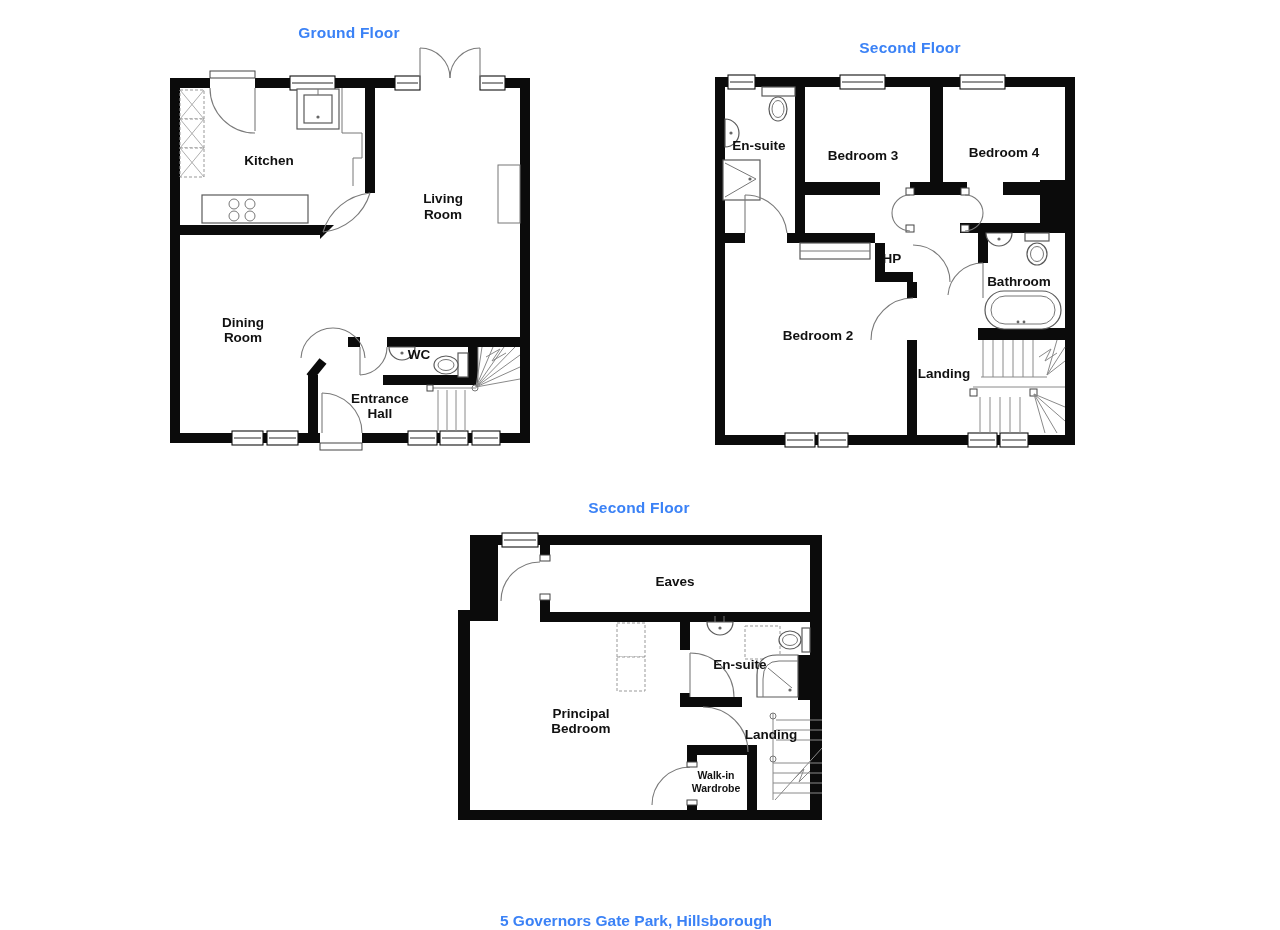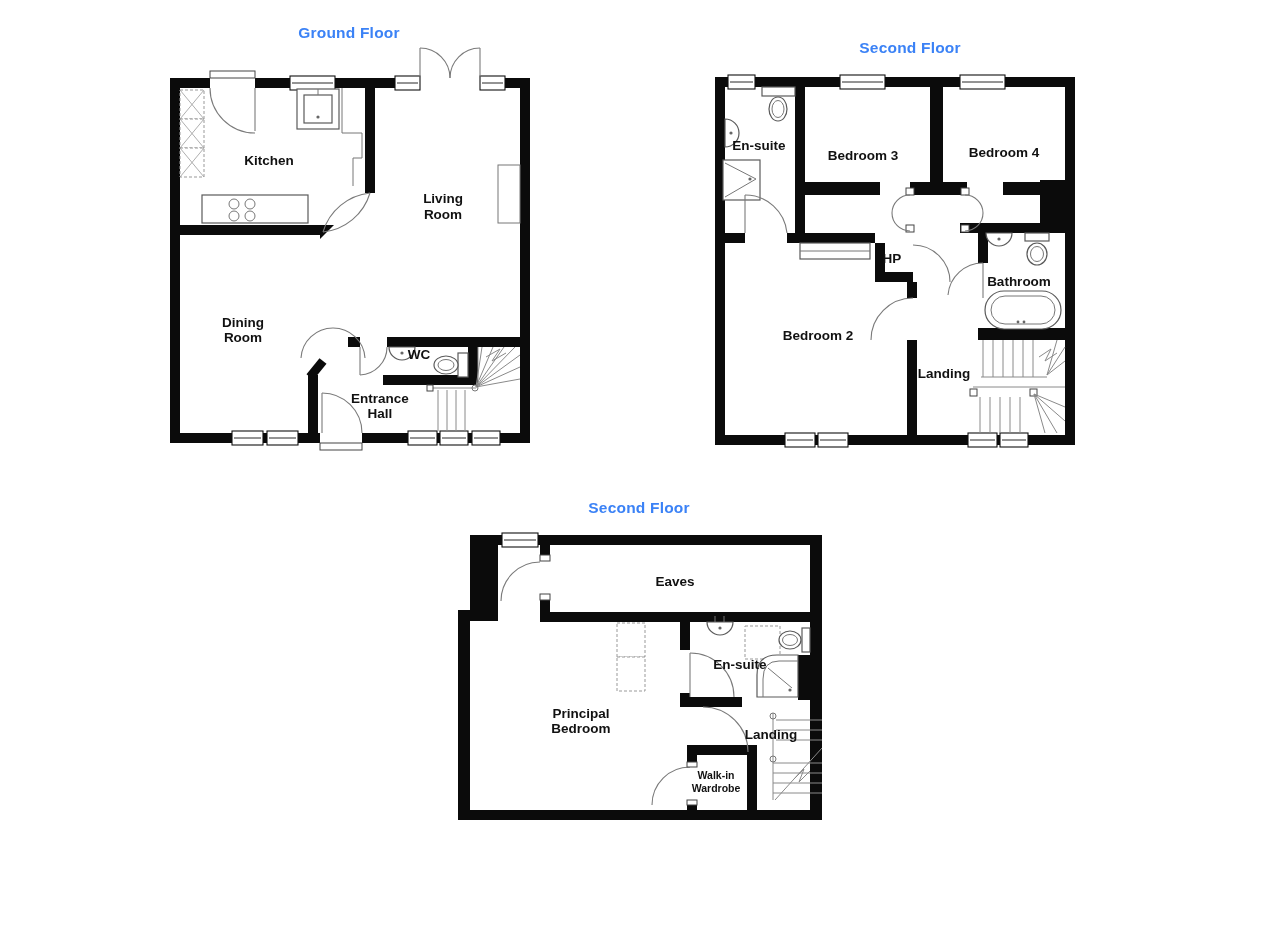--- a/index.html
+++ b/index.html
@@ -27,20 +27,21 @@
   text.sm{font-size:10.5px;}
 </style>
 </head>
 <body>
 
 <div class="page">
 
   <div class="title" style="left:349px;top:24px;">Ground Floor</div>
   <div class="title" style="left:910px;top:39px;">Second Floor</div>
   <div class="title" style="left:639px;top:499px;">Second Floor</div>
+  <div class="caption" style="left:636px;top:912px;">5 Governors Gate Park, Hillsborough</div>
 
   <svg class="plan" style="left:170px;top:45px;" width="360" height="405" viewBox="0 0 360 405">
     <g>
       <rect class="wall" x="0" y="33" width="360" height="10"></rect>
       <rect class="wall" x="0" y="388" width="360" height="10"></rect>
       <rect class="wall" x="0" y="33" width="10" height="365"></rect>
       <rect class="wall" x="350" y="33" width="10" height="365"></rect>
       <rect class="wall" x="195" y="43" width="10" height="105"></rect>
       <rect class="wall" x="10" y="180" width="140" height="10"></rect>
       <polygon class="wall" points="150,180 164,180 150,194"></polygon>

